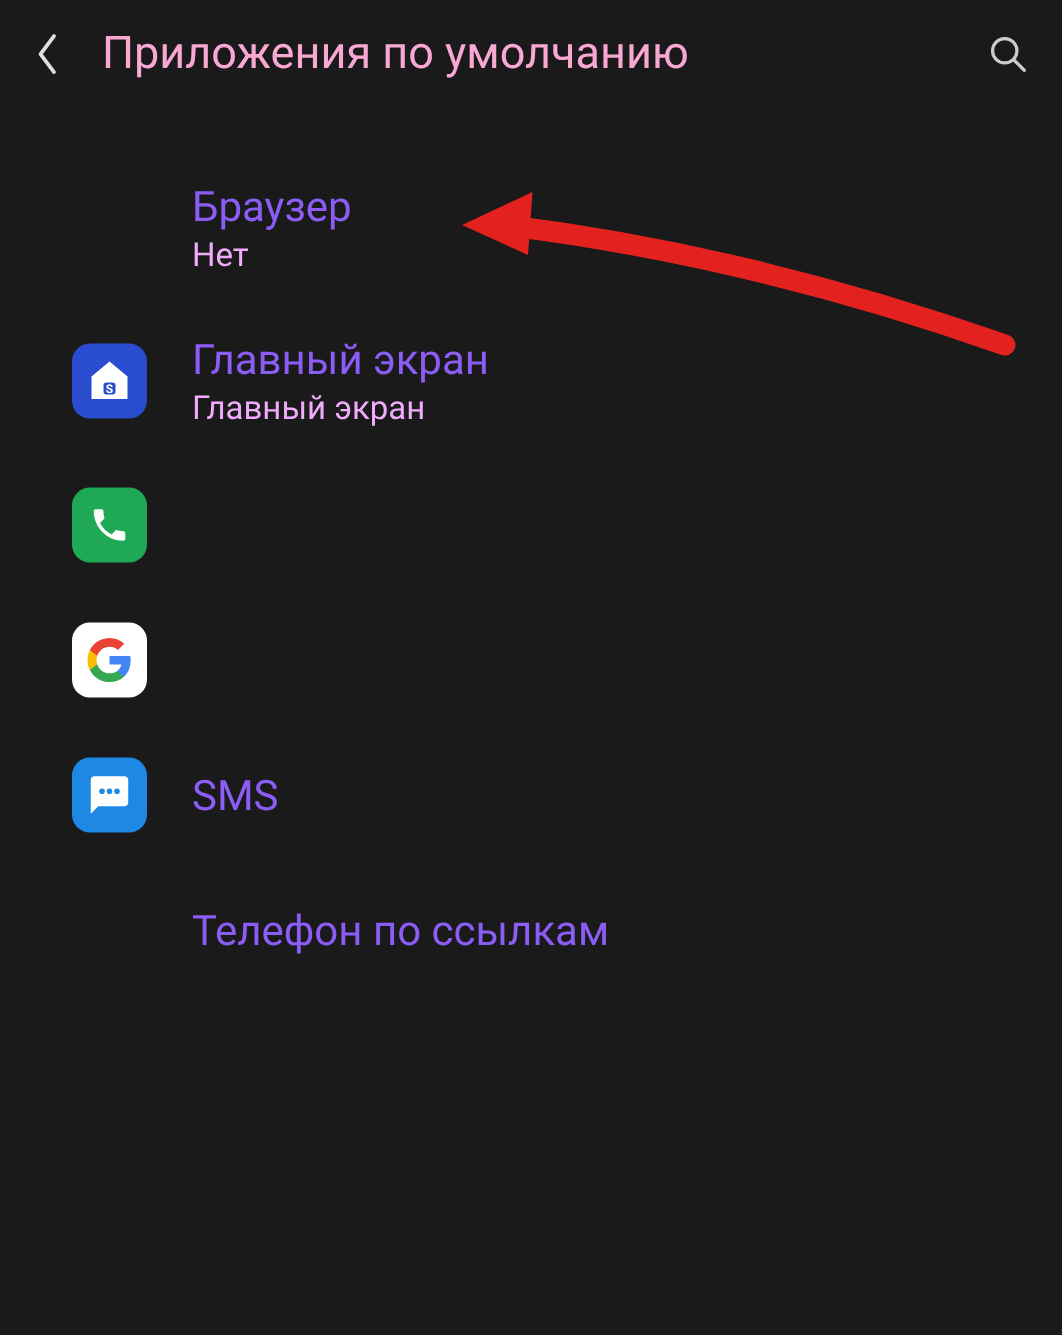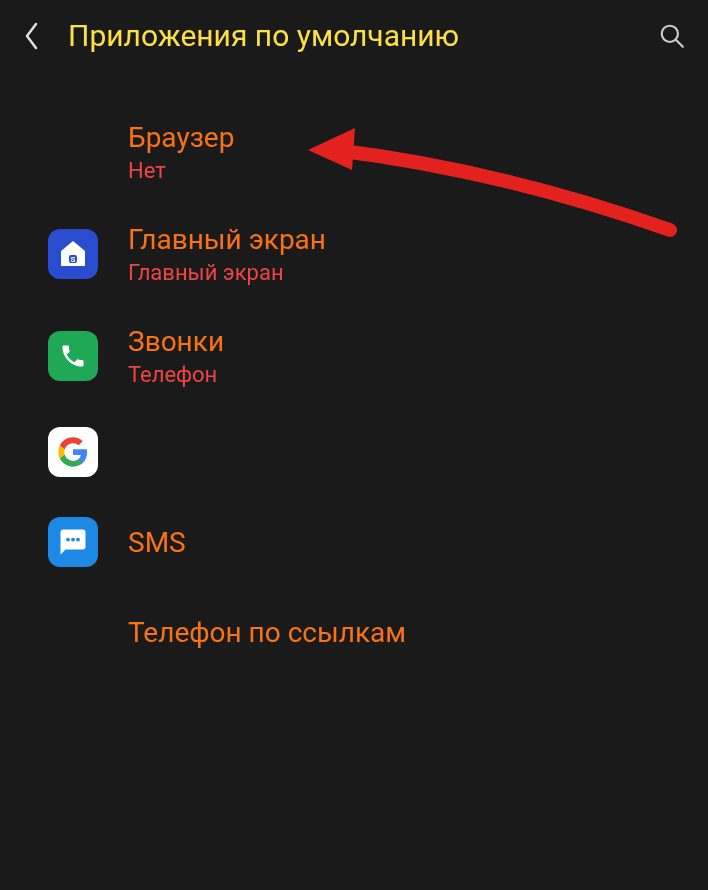--- a/index.html
+++ b/index.html
@@ -30,21 +30,21 @@
       justify-content: center;
       cursor: pointer;
     }
     .back-btn svg {
       width: 16px;
       height: 28px;
     }
     .title {
       font-size: 30px;
       font-weight: 400;
-      color: #fde047;
+      color: #f9a8d4;
       flex: 1;
     }
     .search-btn {
       width: 32px;
       height: 32px;
       display: flex;
       align-items: center;
       justify-content: center;
       cursor: pointer;
     }
@@ -76,26 +76,26 @@
       visibility: hidden;
     }
     .item-text {
       display: flex;
       flex-direction: column;
       gap: 4px;
     }
     .item-title {
       font-size: 28px;
       font-weight: 400;
-      color: #f97316;
+      color: #8b5cf6;
     }
     .item-subtitle {
       font-size: 22px;
       font-weight: 400;
-      color: #ef4444;
+      color: #f0abfc;
     }
     .icon-home {
       background: #2a4dd0;
     }
     .icon-phone {
       background: #1fa855;
     }
     .icon-google {
       background: #ffffff;
     }
@@ -149,24 +149,20 @@
       <div class="item-title">Главный экран</div>
       <div class="item-subtitle">Главный экран</div>
     </div>
   </div>
 
   <div class="list-item">
     <div class="app-icon icon-phone">
       <svg width="28" height="28" viewBox="0 0 24 24" fill="#ffffff">
         <path d="M6.62 10.79c1.44 2.83 3.76 5.14 6.59 6.59l2.2-2.2c.27-.27.67-.36 1.02-.24 1.12.37 2.33.57 3.57.57.55 0 1 .45 1 1V20c0 .55-.45 1-1 1-9.39 0-17-7.61-17-17 0-.55.45-1 1-1h3.5c.55 0 1 .45 1 1 0 1.25.2 2.45.57 3.57.11.35.03.74-.25 1.02l-2.2 2.2z"></path>
       </svg>
-    </div>
-    <div class="item-text">
-      <div class="item-title">Звонки</div>
-      <div class="item-subtitle">Телефон</div>
     </div>
   </div>
 
   <div class="list-item">
     <div class="app-icon icon-google">
       <svg width="32" height="32" viewBox="0 0 48 48">
         <path fill="#4285F4" d="M45.12 24.5c0-1.56-.14-3.06-.4-4.5H24v8.51h11.84c-.51 2.75-2.06 5.08-4.39 6.64v5.52h7.11c4.16-3.83 6.56-9.47 6.56-16.17z"></path>
         <path fill="#34A853" d="M24 46c5.94 0 10.92-1.97 14.56-5.33l-7.11-5.52c-1.97 1.32-4.49 2.1-7.45 2.1-5.73 0-10.58-3.87-12.31-9.07H4.34v5.7C7.96 41.07 15.4 46 24 46z"></path>
         <path fill="#FBBC05" d="M11.69 28.18C11.25 26.86 11 25.45 11 24s.25-2.86.69-4.18v-5.7H4.34C2.85 17.09 2 20.45 2 24c0 3.55.85 6.91 2.34 9.88l7.35-5.7z"></path>
         <path fill="#EA4335" d="M24 10.75c3.23 0 6.13 1.11 8.41 3.29l6.31-6.31C34.91 4.18 29.93 2 24 2 15.4 2 7.96 6.93 4.34 14.12l7.35 5.7c1.73-5.2 6.58-9.07 12.31-9.07z"></path>

